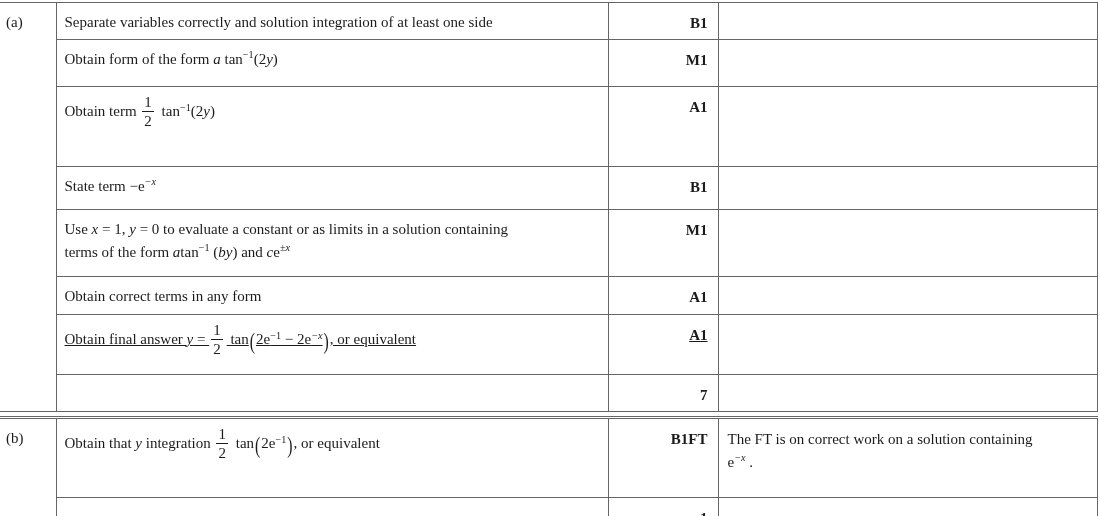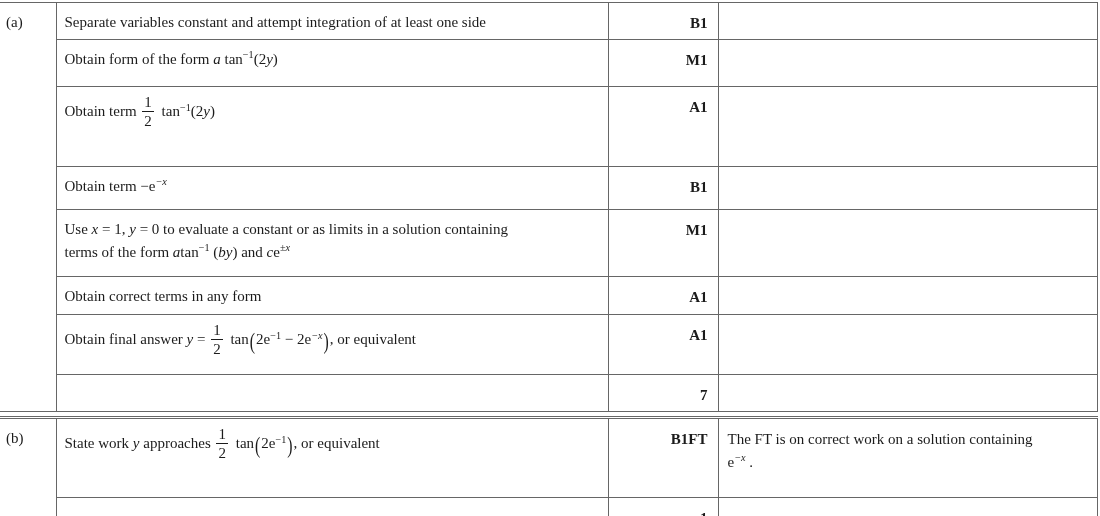--- a/index.html
+++ b/index.html
@@ -19,21 +19,21 @@
     border:1px solid #666;vertical-align:top;
     font-size:15px;line-height:1.5;overflow:hidden;
   }
   td.part{border-left:none;padding:8px 2px 0 6px;}
   td.desc{padding:8px 6px 4px 8px;white-space:nowrap;}
   td.mark{text-align:right;font-weight:bold;padding:9px 10px 0 2px;white-space:nowrap;}
   td.note{padding:9px 4px 20px 9px;white-space:nowrap;}
   #tableB tr.first td{border-top:3px double #666;}
   tr.rh37{height:37px;} tr.rh47{height:47px;} tr.rh63{height:80px;}
   tr.rh43{height:43px;} tr.rh67{height:67px;} tr.rh38{height:38px;}
-  tr.rh60{height:60px;} tr.rh35{height:35px;}
+  tr.rh60{height:60px;text-decoration:underline;} tr.rh35{height:35px;}
   
   .r{}
   .i{font-style:italic;}
   .sup{font-size:0.68em;position:relative;top:-0.55em;}
   .supi{font-size:0.68em;position:relative;top:-0.55em;font-style:italic;}
   .frac{display:inline-block;vertical-align:middle;text-align:center;
         margin:0 4px 0 2px;transform:translateY(-1px);}
   .frac .num{display:block;line-height:1.08;padding:0 2px 1px;border-bottom:1px solid #1b1b1b;}
   .frac .den{display:block;line-height:1.08;padding-top:1px;}
   .big{display:inline-block;transform:scaleY(1.5);vertical-align:middle;
@@ -47,36 +47,36 @@
   <table class="ms" id="tableA">
     <colgroup>
         <col class="c-part">
         <col class="c-desc">
         <col class="c-mark">
         <col class="c-note">
       </colgroup>
     <tbody>
       <tr class="rh37">
         <td class="part" rowspan="8">(a)</td>
-        <td class="desc"><span class="r">Separate variables constant and attempt integration of at least one side</span></td>
+        <td class="desc"><span class="r">Separate variables correctly and solution integration of at least one side</span></td>
         <td class="mark">B1</td>
         <td class="note"></td>
       </tr>
       <tr class="rh47">
         <td class="desc"><span class="r">Obtain form of the form </span><span class="i">a</span><span class="r"> tan</span><span class="sup">−1</span><span class="r">(2</span><span class="i">y</span><span class="r">)</span></td>
         <td class="mark">M1</td>
         <td class="note"></td>
       </tr>
       <tr class="rh63">
         <td class="desc"><span class="r">Obtain term </span><span class="frac"><span class="num">1</span><span class="den">2</span></span><span class="r"> tan</span><span class="sup">−1</span><span class="r">(2</span><span class="i">y</span><span class="r">)</span></td>
         <td class="mark">A1</td>
         <td class="note"></td>
       </tr>
       <tr class="rh43">
-        <td class="desc"><span class="r">Obtain term −e</span><span class="supi">−x</span></td>
+        <td class="desc"><span class="r">State term −e</span><span class="supi">−x</span></td>
         <td class="mark">B1</td>
         <td class="note"></td>
       </tr>
       <tr class="rh67">
         <td class="desc"><span class="r">Use </span><span class="i">x</span><span class="r"> = 1, </span><span class="i">y</span><span class="r"> = 0 to evaluate a constant or as limits in a solution containing</span><br><span class="r">terms of the form </span><span class="i">a</span><span class="r">tan</span><span class="sup">−1</span><span class="r"> (</span><span class="i">by</span><span class="r">) and </span><span class="i">c</span><span class="r">e</span><span class="supi">±x</span></td>
         <td class="mark">M1</td>
         <td class="note"></td>
       </tr>
       <tr class="rh38">
         <td class="desc"><span class="r">Obtain correct terms in any form</span></td>
@@ -99,21 +99,21 @@
   <table class="ms" id="tableB">
     <colgroup>
         <col class="c-part">
         <col class="c-desc">
         <col class="c-mark">
         <col class="c-note">
       </colgroup>
     <tbody>
       <tr class="rh63 first">
         <td class="part" rowspan="2">(b)</td>
-        <td class="desc"><span class="r">State work </span><span class="i">y</span><span class="r"> approaches </span><span class="frac"><span class="num">1</span><span class="den">2</span></span><span class="r"> tan</span><span class="big">(</span><span class="r">2e</span><span class="sup">−1</span><span class="big">)</span><span class="r">, or equivalent</span></td>
+        <td class="desc"><span class="r">Obtain that </span><span class="i">y</span><span class="r"> integration </span><span class="frac"><span class="num">1</span><span class="den">2</span></span><span class="r"> tan</span><span class="big">(</span><span class="r">2e</span><span class="sup">−1</span><span class="big">)</span><span class="r">, or equivalent</span></td>
         <td class="mark">B1FT</td>
         <td class="note"><span class="r">The FT is on correct work on a solution containing</span><br><span class="r">e</span><span class="supi">−x</span><span class="r"> .</span></td>
       </tr>
       <tr class="rh35">
         <td class="desc"></td>
         <td class="mark">1</td>
         <td class="note"></td>
       </tr>
     </tbody>
   </table>

